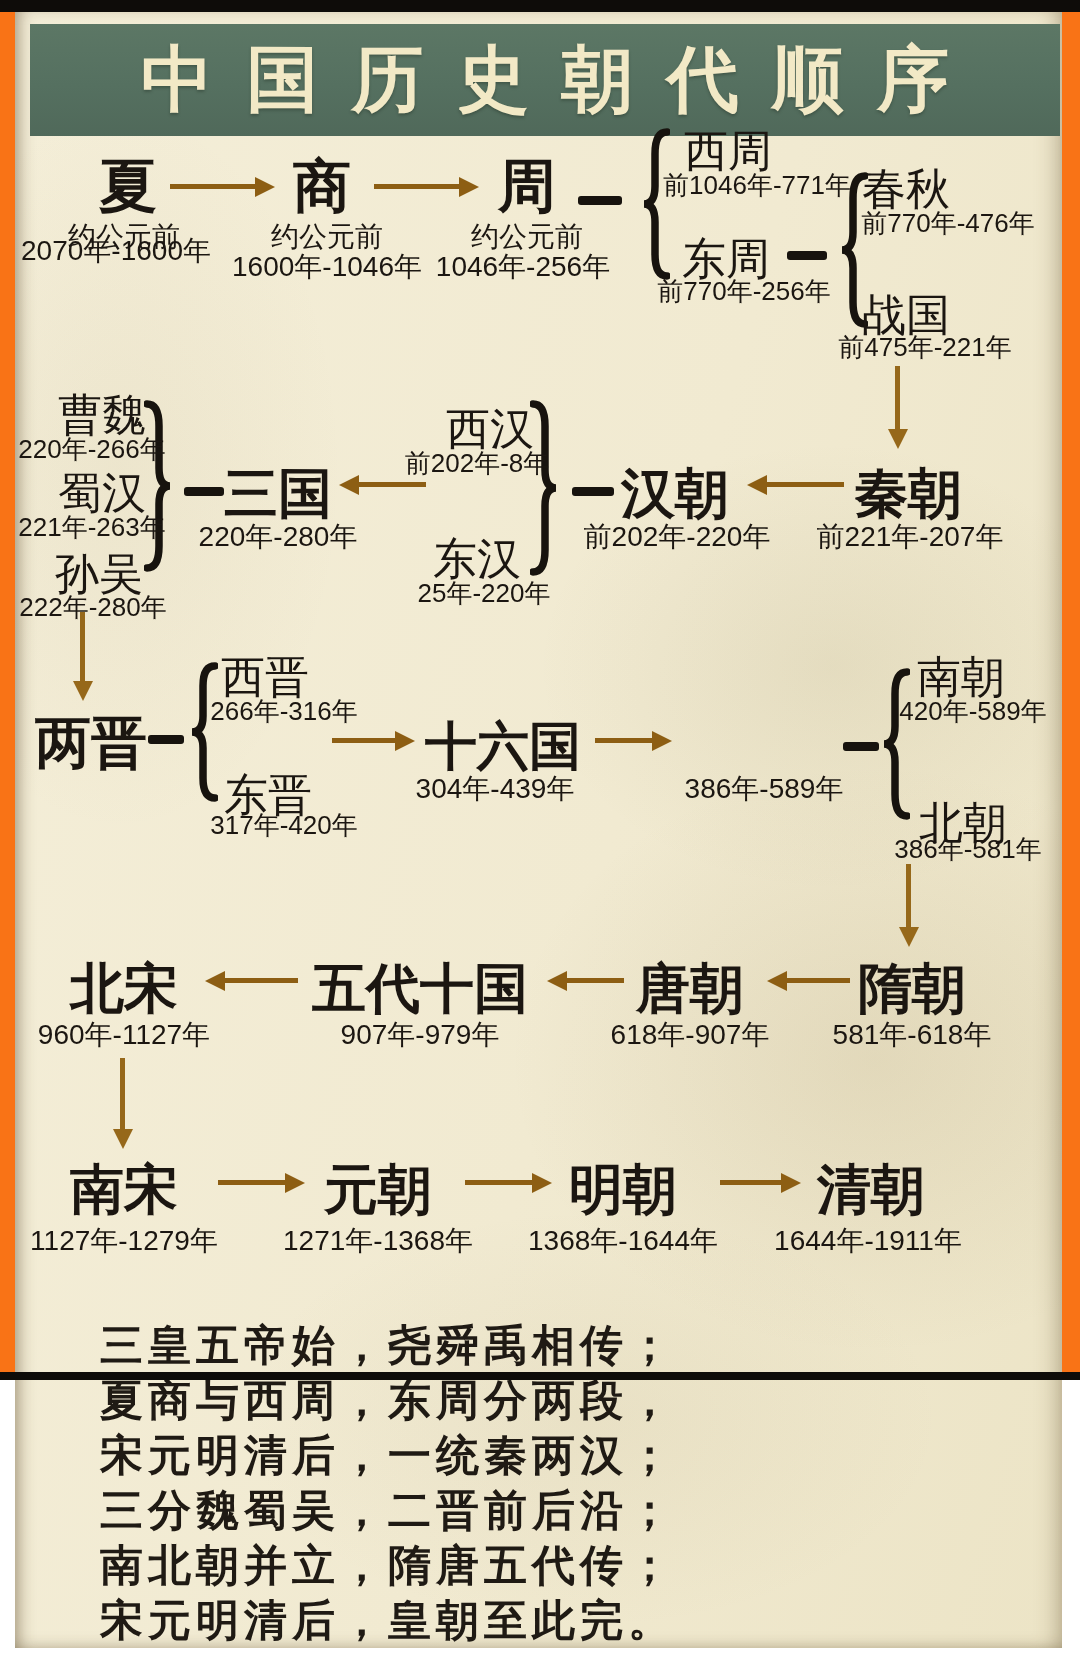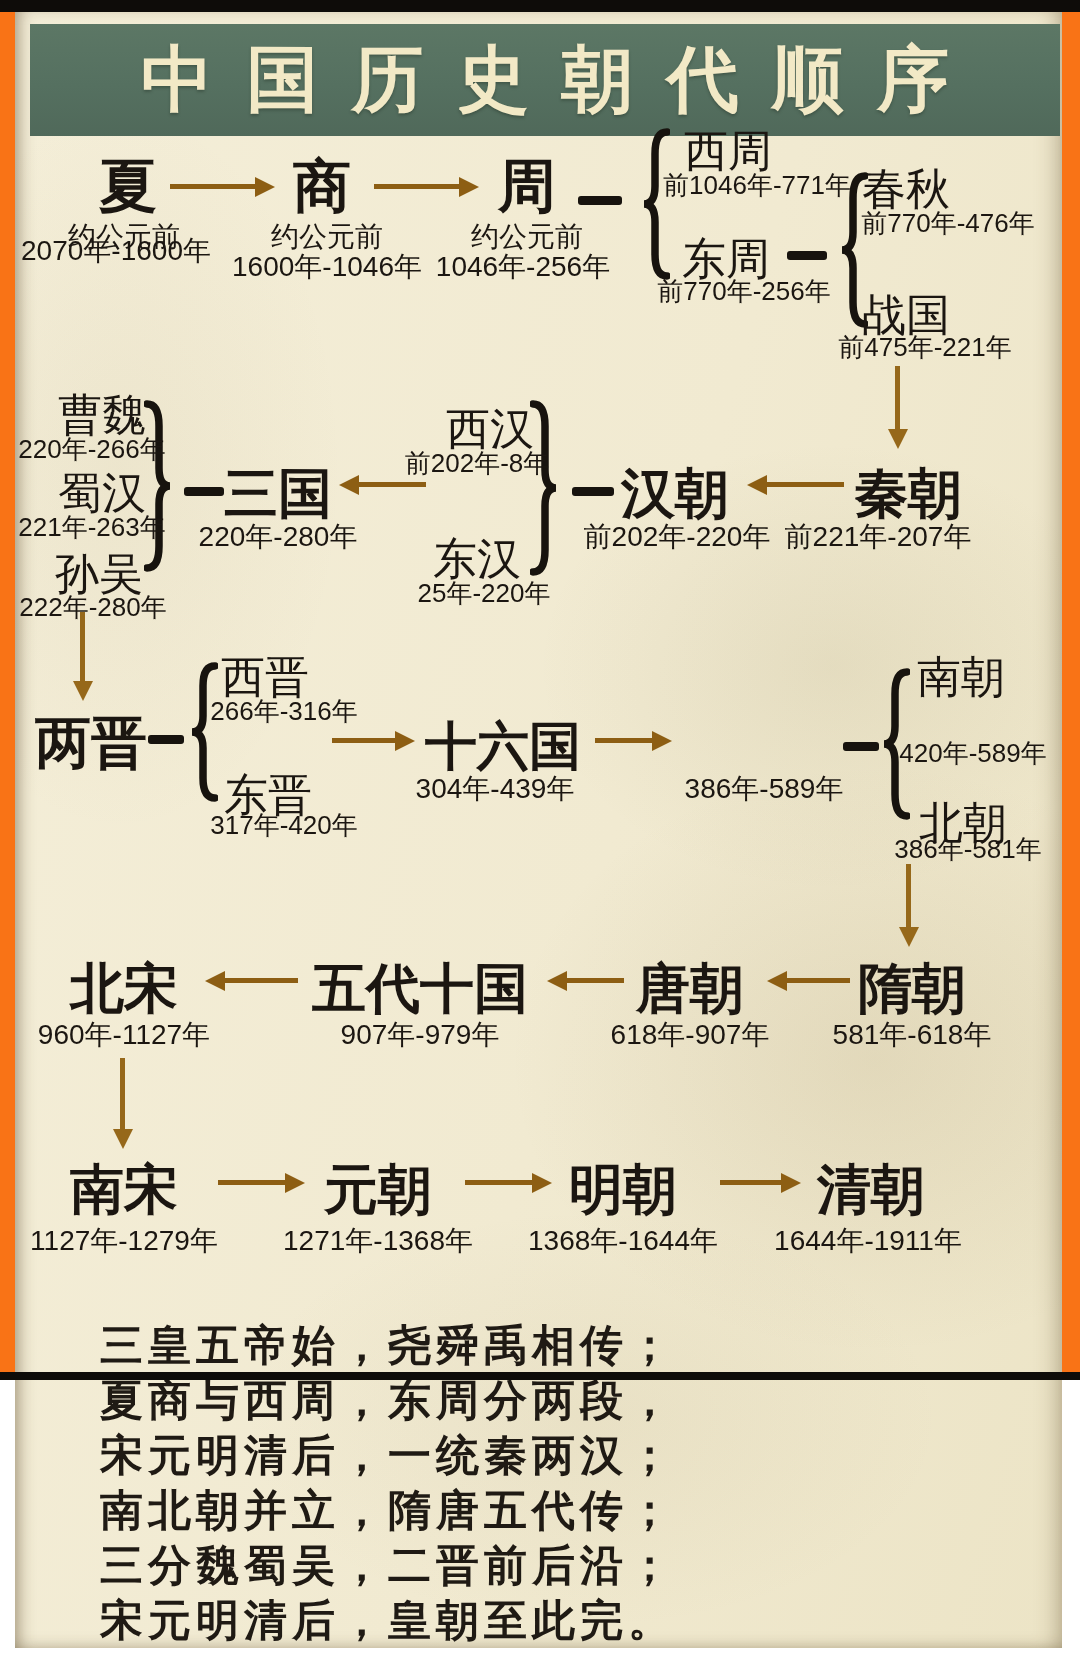--- a/index.html
+++ b/index.html
@@ -90,21 +90,21 @@
     <path d="M27 4 Q15 4 15 26 L15 60 Q15 78 4 78 Q15 78 15 96 L15 130 Q15 152 27 152"></path>
   </svg>
   <div class="n sub" style="left:906px;top:160px">春秋</div>
   <div class="n dts" style="left:948px;top:206px">前770年-476年</div>
   <div class="n sub" style="left:906px;top:286px">战国</div>
   <div class="n dts" style="left:925px;top:330px">前475年-221年</div>
 
   <div class="arv" style="left:895px;top:366px;height:64px"></div>
 
   <div class="n big" style="left:908px;top:458px">秦朝</div>
-  <div class="n dt" style="left:878px;top:518px">前221年-207年</div>
+  <div class="n dt" style="left:910px;top:518px">前221年-207年</div>
   <div class="ar head-l" style="left:766px;top:482px;width:78px"></div>
 
   <div class="n big" style="left:675px;top:458px">汉朝</div>
   <div class="n dt" style="left:677px;top:518px">前202年-220年</div>
   <div class="dsh" style="left:572px;top:487px;width:42px;height:9px"></div>
   <svg class="brace" style="left:530px;top:400px" width="30" height="176" viewBox="0 0 30 176">
     <path d="M3 4 Q15 4 15 26 L15 70 Q15 88 26 88 Q15 88 15 106 L15 150 Q15 172 3 172"></path>
   </svg>
   <div class="n sub" style="left:490px;top:400px">西汉</div>
   <div class="n dts" style="left:477px;top:446px">前202年-8年</div>
@@ -141,21 +141,21 @@
   <div class="n big3" style="left:503px;top:712px">十六国</div>
   <div class="n dt" style="left:495px;top:770px">304年-439年</div>
 
   <div class="ar head-r" style="left:595px;top:738px;width:58px"></div>
   <div class="n dt" style="left:764px;top:770px">386年-589年</div>
   <div class="dsh" style="left:843px;top:742px;width:36px;height:9px"></div>
   <svg class="brace" style="left:880px;top:668px" width="30" height="152" viewBox="0 0 30 152">
     <path d="M27 4 Q15 4 15 26 L15 58 Q15 76 4 76 Q15 76 15 94 L15 126 Q15 148 27 148"></path>
   </svg>
   <div class="n sub" style="left:961px;top:648px">南朝</div>
-  <div class="n dts" style="left:973px;top:736px">420年-589年</div>
+  <div class="n dts" style="left:973px;top:694px">420年-589年</div>
   <div class="n sub" style="left:963px;top:794px">北朝</div>
   <div class="n dts" style="left:968px;top:832px">386年-581年</div>
 
   <div class="arv" style="left:906px;top:864px;height:64px"></div>
 
   <div class="n big" style="left:912px;top:953px">隋朝</div>
   <div class="n dt" style="left:912px;top:1016px">581年-618年</div>
   <div class="ar head-l" style="left:786px;top:978px;width:64px"></div>
 
   <div class="n big" style="left:690px;top:953px">唐朝</div>
@@ -183,19 +183,19 @@
   <div class="n dt" style="left:623px;top:1222px">1368年-1644年</div>
   <div class="ar head-r" style="left:720px;top:1180px;width:62px"></div>
 
   <div class="n big" style="left:871px;top:1154px">清朝</div>
   <div class="n dt" style="left:868px;top:1222px">1644年-1911年</div>
 
   <div class="poem">
     <div>三皇五帝始，尧舜禹相传；</div>
     <div>夏商与西周，东周分两段，</div>
     <div>宋元明清后，一统秦两汉；</div>
+    <div>三分魏蜀吴，二晋前后沿；</div>
     <div>南北朝并立，隋唐五代传；</div>
-    <div>三分魏蜀吴，二晋前后沿；</div>
     <div>宋元明清后，皇朝至此完。</div>
   </div>
 
   <div class="bar bottom"></div>
 </div>
 
 </body></html>

